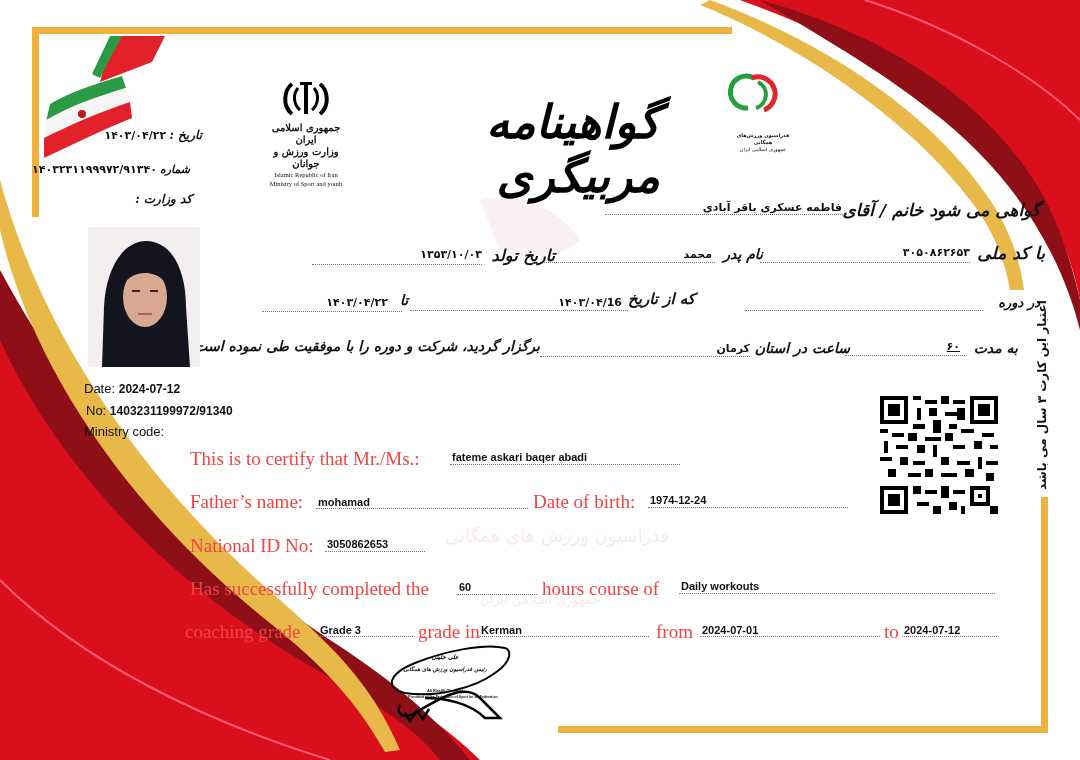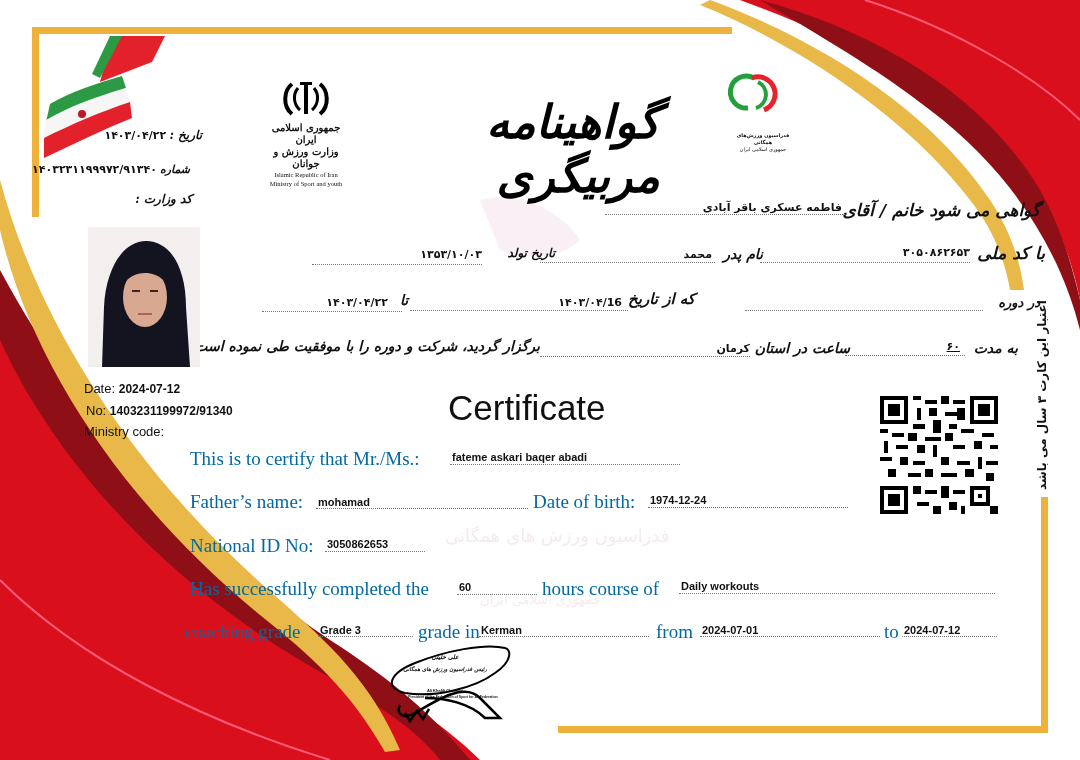--- a/index.html
+++ b/index.html
@@ -5,21 +5,21 @@
   * { box-sizing: border-box; margin: 0; padding: 0; }
   html, body { width: 1080px; height: 760px; overflow: hidden; background: #ffffff; }
   body { position: relative; font-family: "Liberation Sans", sans-serif; color: #111; }
   .canvas { position: absolute; left: 0; top: 0; width: 1080px; height: 760px; overflow: hidden; background: #fff; }
   svg.bg { position: absolute; left: 0; top: 0; }
   .abs { position: absolute; }
 
   .rtl { direction: rtl; unicode-bidi: plaintext; }
   .fa-cal { font-family: "DejaVu Serif", serif; font-style: italic; font-weight: bold; }
   .fa-val { font-family: "DejaVu Sans", sans-serif; font-weight: bold; font-size: 11px; }
-  .en-label { font-family: "Liberation Serif", serif; font-size: 19px; color: #0369a1; white-space: nowrap; }
+  .en-label { font-family: "Liberation Serif", serif; font-size: 19px; color: #ef4444; white-space: nowrap; }
   .en-val { font-family: "Liberation Sans", sans-serif; font-weight: bold; font-size: 11px; color: #111; }
   .dots { position: absolute; border-bottom: 1px dotted #777; height: 1px; }
 
   .title-fa { font-family: "DejaVu Serif", serif; font-style: italic; font-weight: bold; font-size: 46px; direction: rtl; color: #000; letter-spacing: -1px; }
   .emblem-text { font-family: "DejaVu Serif", serif; font-size: 10px; font-weight: bold; text-align: center; direction: rtl; line-height: 12px; }
   .emblem-en { font-family: "Liberation Serif", serif; font-size: 6.5px; text-align: center; line-height: 9px; }
 
   .photo { position: absolute; left: 88px; top: 227px; width: 112px; height: 140px; background: #f2eeee; overflow: hidden; }
   .cert-title { font-family: "Liberation Sans", sans-serif; font-size: 35px; color: #111; }
   .meta-en { font-family: "Liberation Sans", sans-serif; font-size: 13px; }
@@ -107,21 +107,21 @@
   <div class="abs rtl fa-cal" style="left:850px;top:200px;width:190px;text-align:right;font-size:17px;white-space:nowrap;">گواهی می شود خانم / آقای</div>
   <div class="dots" style="left:605px;top:214px;width:242px;"></div>
   <div class="abs rtl fa-val" style="left:650px;top:201px;width:192px;text-align:right;">فاطمه عسکری باقر آبادی</div>
 
   <div class="abs rtl fa-cal" style="left:975px;top:243px;width:70px;text-align:right;font-size:17px;">با کد ملی</div>
   <div class="abs rtl fa-val" style="left:860px;top:246px;width:110px;text-align:right;">۳۰۵۰۸۶۲۶۵۳</div>
   <div class="dots" style="left:760px;top:262px;width:210px;"></div>
   <div class="abs rtl fa-cal" style="left:715px;top:246px;width:48px;text-align:right;font-size:14px;">نام پدر</div>
   <div class="abs rtl fa-val" style="left:640px;top:248px;width:72px;text-align:right;">محمد</div>
   <div class="dots" style="left:540px;top:262px;width:175px;"></div>
-  <div class="abs rtl fa-cal" style="left:485px;top:246px;width:70px;text-align:right;font-size:12px;">تاریخ تولد</div>
+  <div class="abs rtl fa-cal" style="left:485px;top:246px;width:70px;text-align:right;font-size:16px;">تاریخ تولد</div>
   <div class="abs rtl fa-val" style="left:410px;top:248px;width:72px;text-align:right;">۱۳۵۳/۱۰/۰۳</div>
   <div class="dots" style="left:312px;top:264px;width:170px;"></div>
 
   <div class="abs rtl fa-cal" style="left:985px;top:295px;width:55px;text-align:right;font-size:13px;">در دوره</div>
   <div class="dots" style="left:745px;top:310px;width:238px;"></div>
   <div class="abs rtl fa-cal" style="left:625px;top:290px;width:70px;text-align:right;font-size:15px;">که از تاریخ</div>
   <div class="abs rtl fa-val" style="left:520px;top:296px;width:102px;text-align:right;">۱۴۰۳/۰۴/16</div>
   <div class="dots" style="left:410px;top:310px;width:218px;"></div>
   <div class="abs rtl fa-cal" style="left:395px;top:292px;width:18px;text-align:center;font-size:14px;">تا</div>
   <div class="abs rtl fa-val" style="left:300px;top:296px;width:88px;text-align:right;">۱۴۰۳/۰۴/۲۲</div>
@@ -150,21 +150,20 @@
   <div class="abs meta-en" style="left:84px;top:381px;">
     <span>Date:</span>
     <b>2024-07-12</b>
   </div>
   <div class="abs meta-en" style="left:86px;top:403px;">
     <span>No:</span>
     <b>1403231199972/91340</b>
   </div>
   <div class="abs meta-en" style="left:84px;top:424px;">Ministry code:</div>
 
-  <div class="abs cert-title" style="left:448px;top:388px;">Certificate</div>
 
   <div class="watermark" style="left:445px;top:525px;font-size:18px;">فدراسیون ورزش های همگانی</div>
   <div class="watermark" style="left:480px;top:592px;font-size:13px;">جمهوری اسلامی ایران</div>
 
   <div class="abs en-label" style="left:190px;top:448px;">This is to certify that Mr./Ms.:</div>
   <div class="abs en-val" style="left:452px;top:451px;">fateme askari baqer abadi</div>
   <div class="dots" style="left:450px;top:464px;width:230px;"></div>
 
   <div class="abs en-label" style="left:190px;top:491px;">Father’s name:</div>
   <div class="abs en-val" style="left:318px;top:496px;">mohamad</div>

